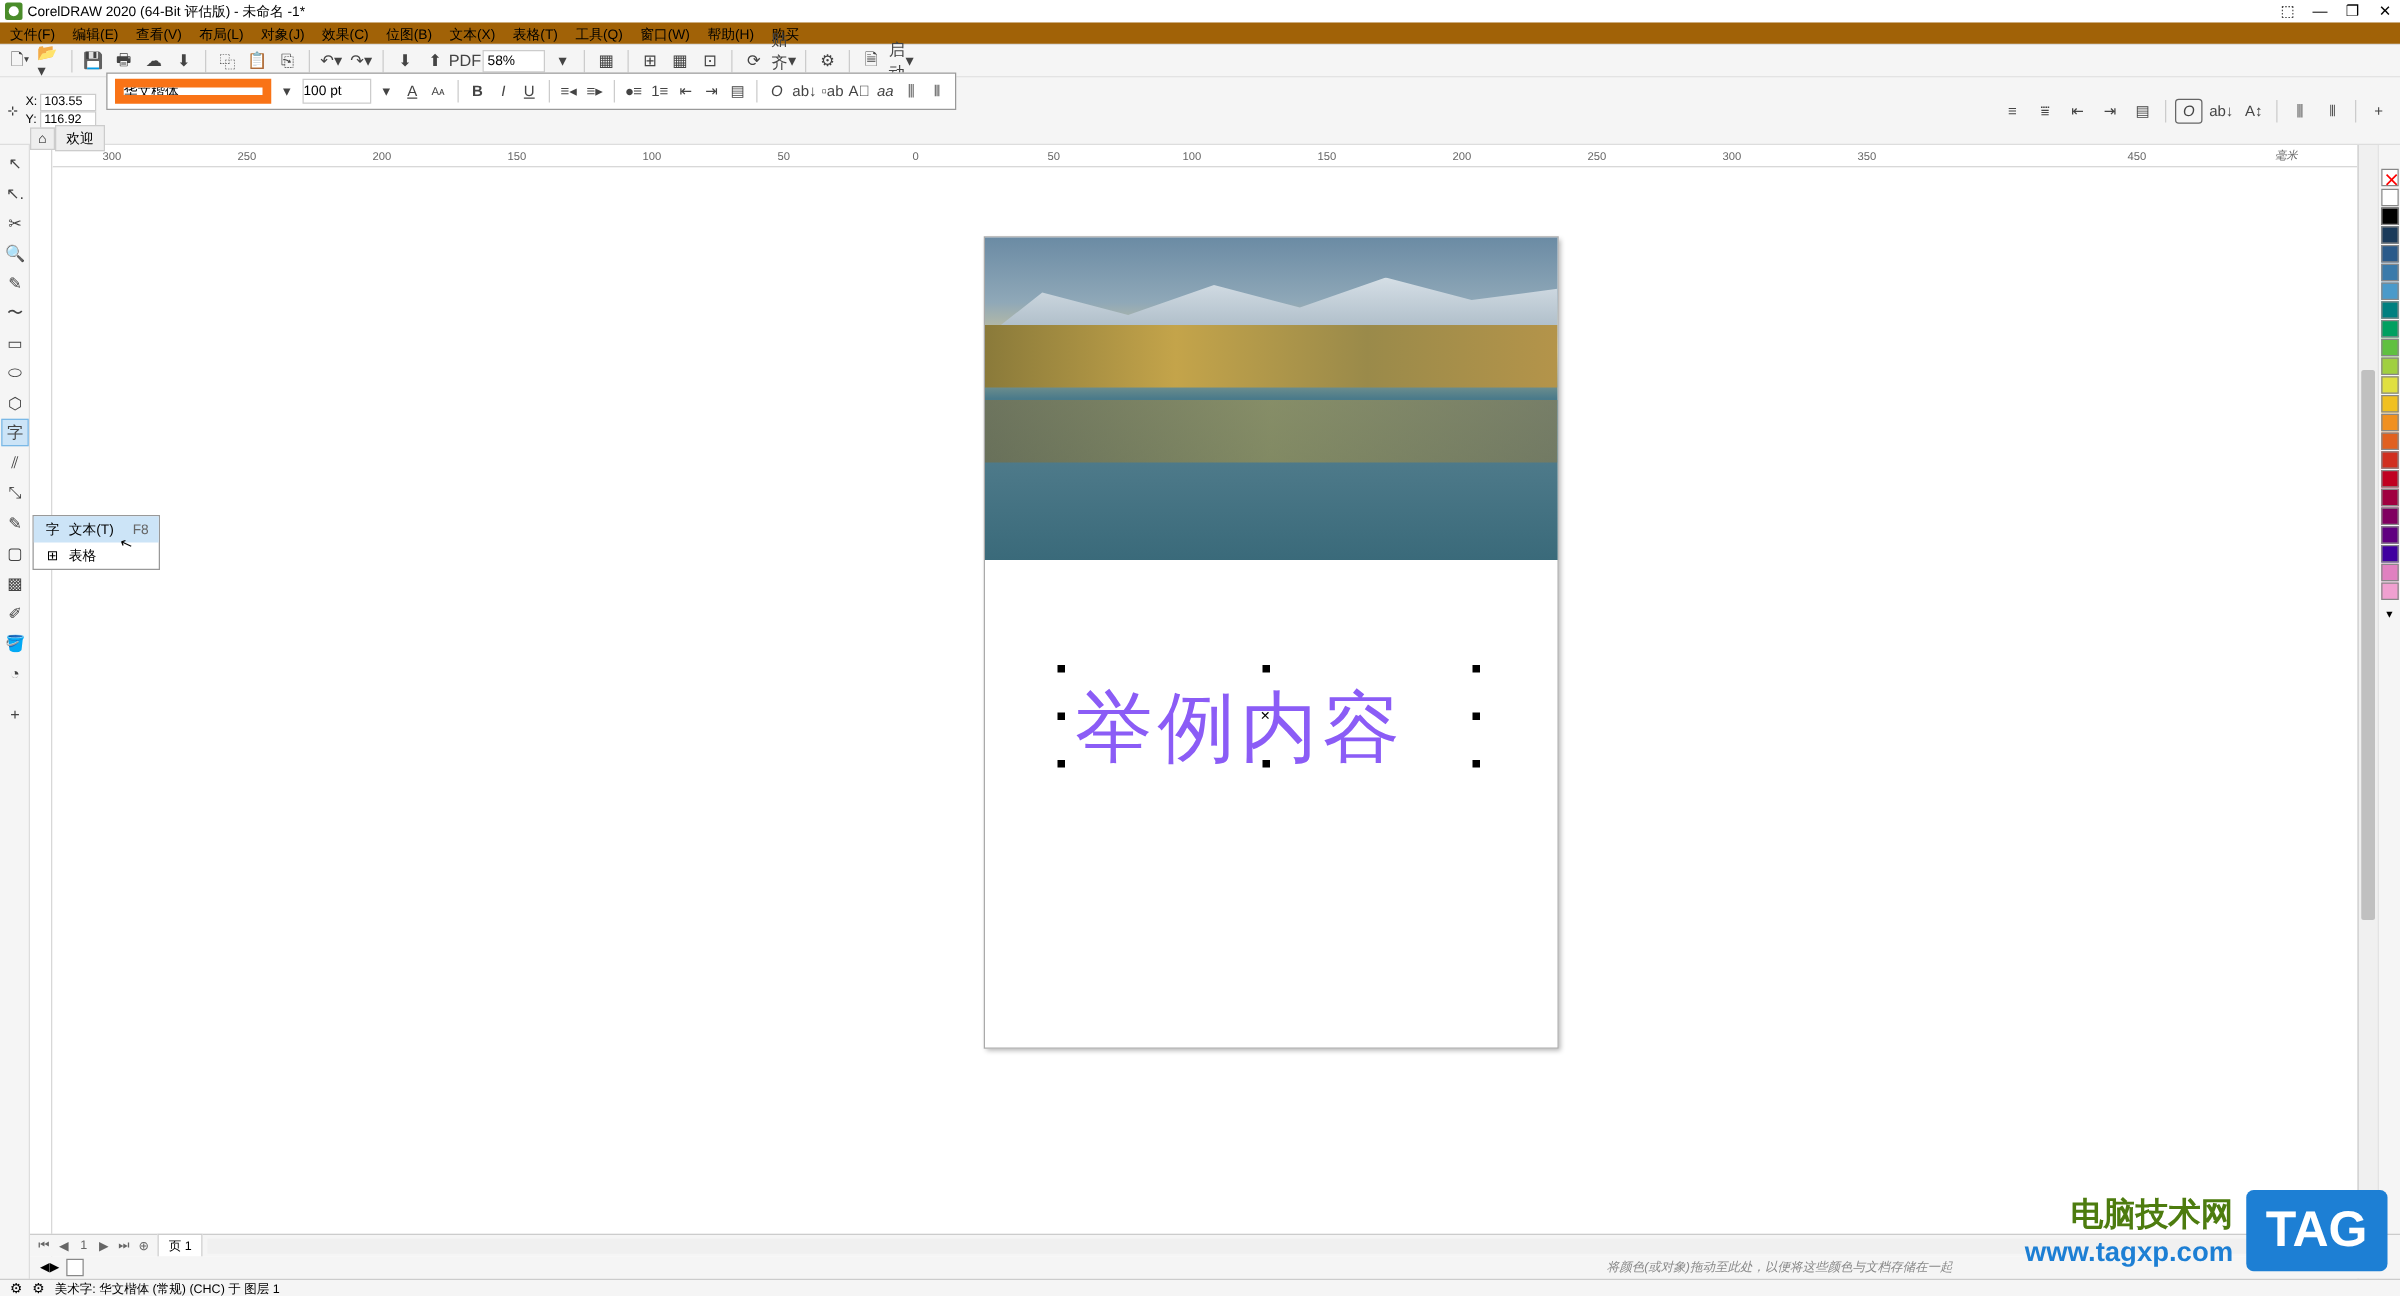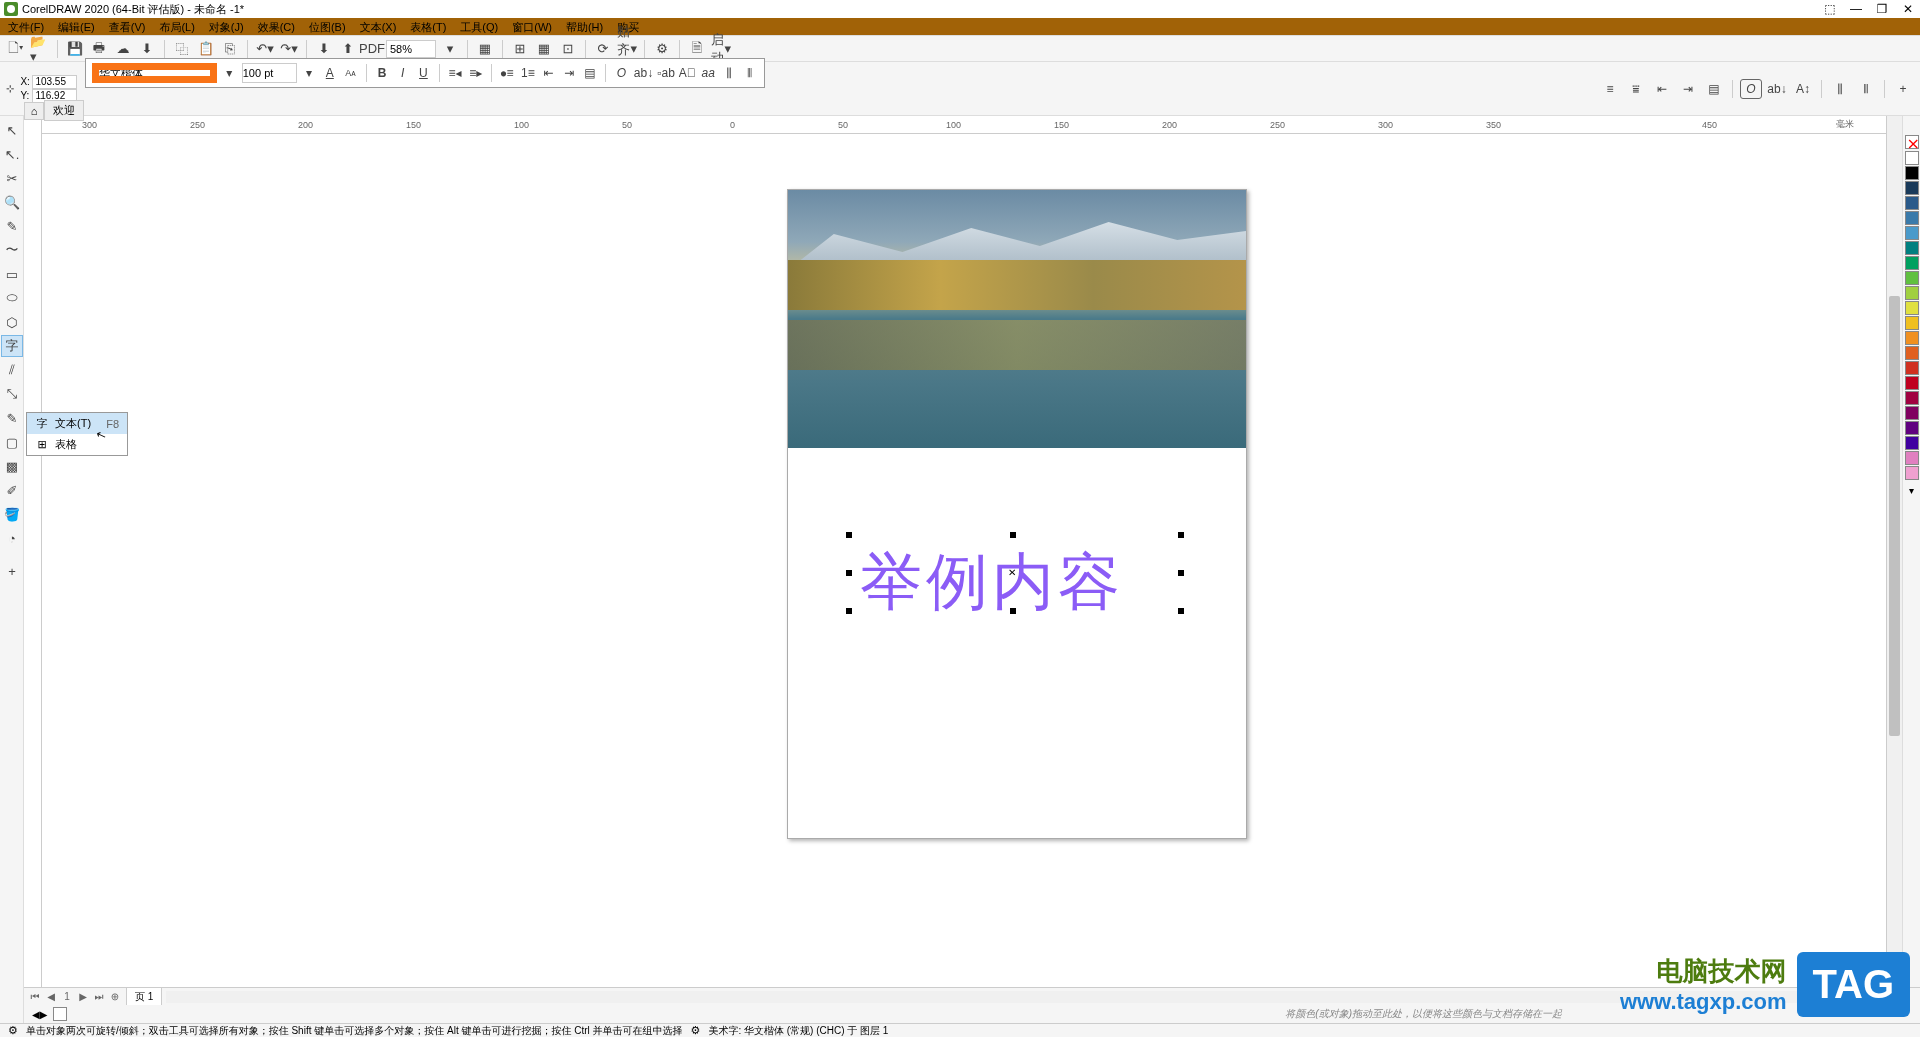--- a/index.html
+++ b/index.html
@@ -104,21 +104,21 @@
 .wm-tag { background: #1d7fd4; color: #fff; font-size: 40px; font-weight: bold; padding: 10px 16px; border-radius: 6px; }
 
 
 .doc-tabs { position: absolute; left: 24px; top: 100px; display: flex; align-items: center; font-size: 11px; z-index: 5; }
 .doc-tabs .home-icon { width: 20px; height: 18px; display: flex; align-items: center; justify-content: center; background: #eee; border: 1px solid #ccc; }
 .doc-tabs .tab { padding: 2px 8px; background: #eee; border: 1px solid #ccc; }
 
 
 .cursor-arrow { position: absolute; left: 96px; top: 428px; z-index: 101; font-size: 12px; transform: rotate(-20deg); }
 
-.units-label { position: absolute; right: 32px; top: 2px; font-size: 9px; color: #666; }
+.units-label { position: absolute; right: 48px; top: 2px; font-size: 9px; color: #666; font-style: italic; }
 </style>
 </head>
 <body>
 
 <div class="titlebar">
   <span class="logo"></span>
   <span>CorelDRAW 2020 (64-Bit 评估版) - 未命名 -1*</span>
   <div class="controls">
     <span>⬚</span>
     <span>—</span>
@@ -382,21 +382,20 @@
 
 <div class="color-status">
   <span>◀</span>
   <span>▶</span>
   <span style="width:14px;height:14px;border:1px solid #888;background:#fff;margin-left:6px;"></span>
   <span class="hint">将颜色(或对象)拖动至此处，以便将这些颜色与文档存储在一起</span>
 </div>
 
 <div class="statusbar">
   <span class="gear">⚙</span>
-  <span>单击对象两次可旋转/倾斜；双击工具可选择所有对象；按住 Shift 键单击可选择多个对象；按住 Alt 键单击可进行挖掘；按住 Ctrl 并单击可在组中选择</span>
   <span class="gear">⚙</span>
   <span>美术字: 华文楷体 (常规) (CHC) 于 图层 1</span>
 </div>
 
 <div class="watermark">
   <div class="wm-text">
     <div class="line1">电脑技术网</div>
     <div class="line2">www.tagxp.com</div>
   </div>
   <div class="wm-tag">TAG</div>

